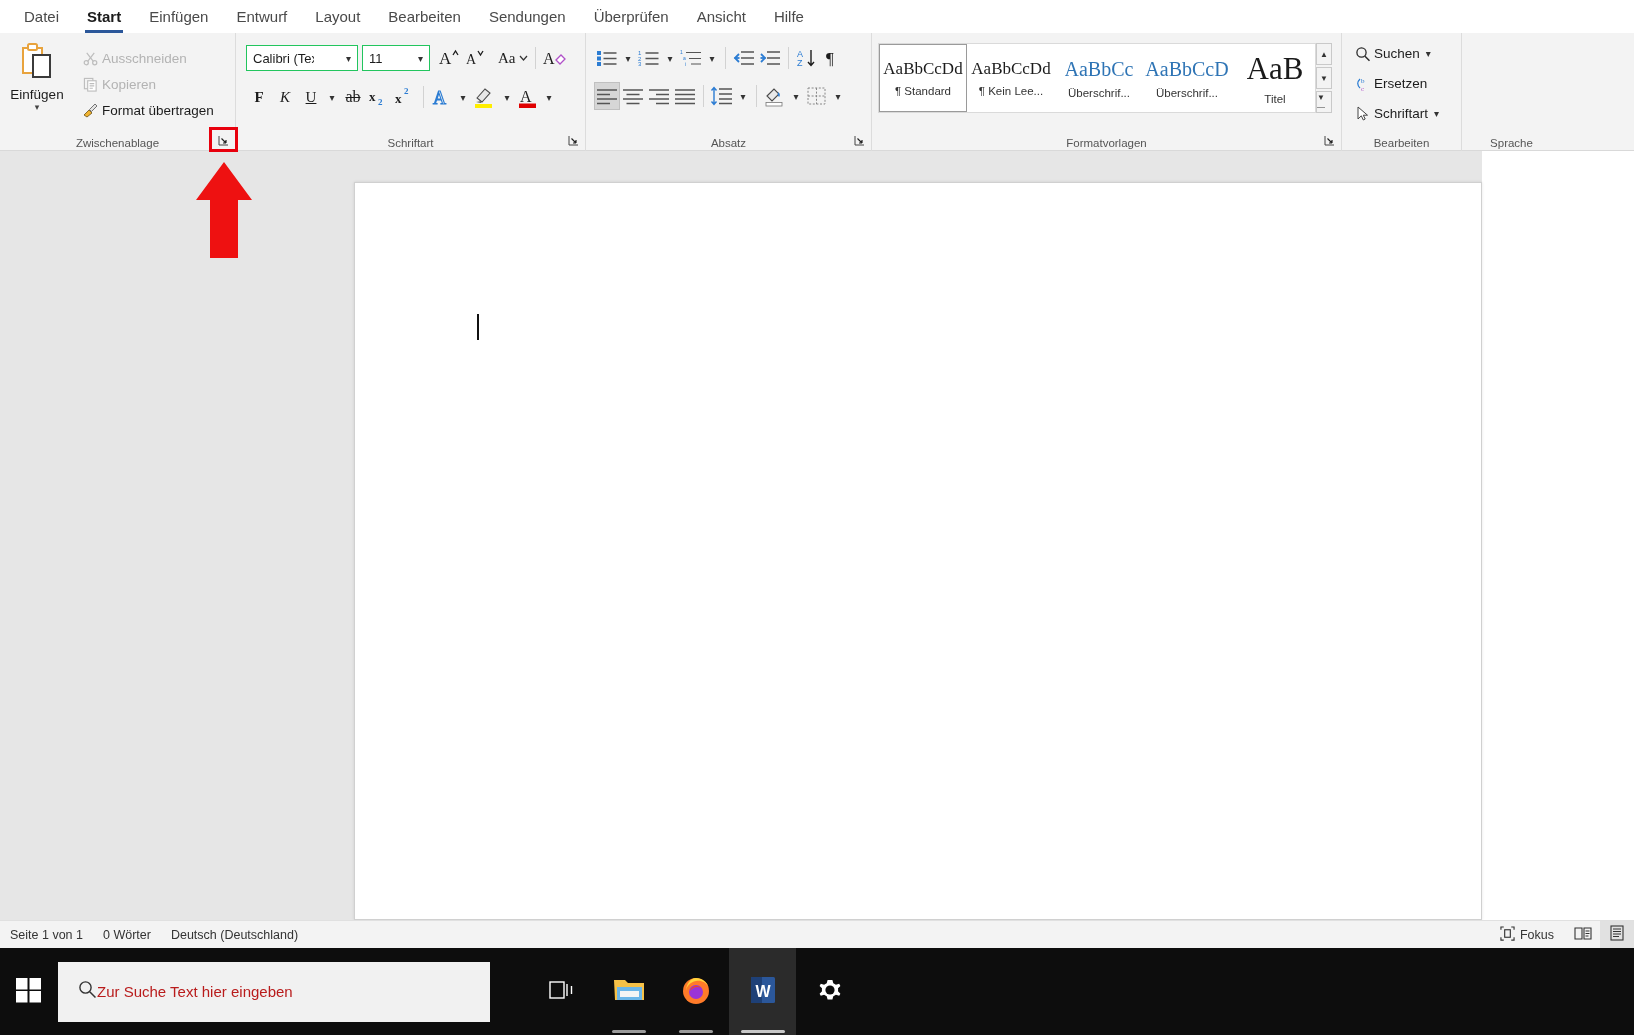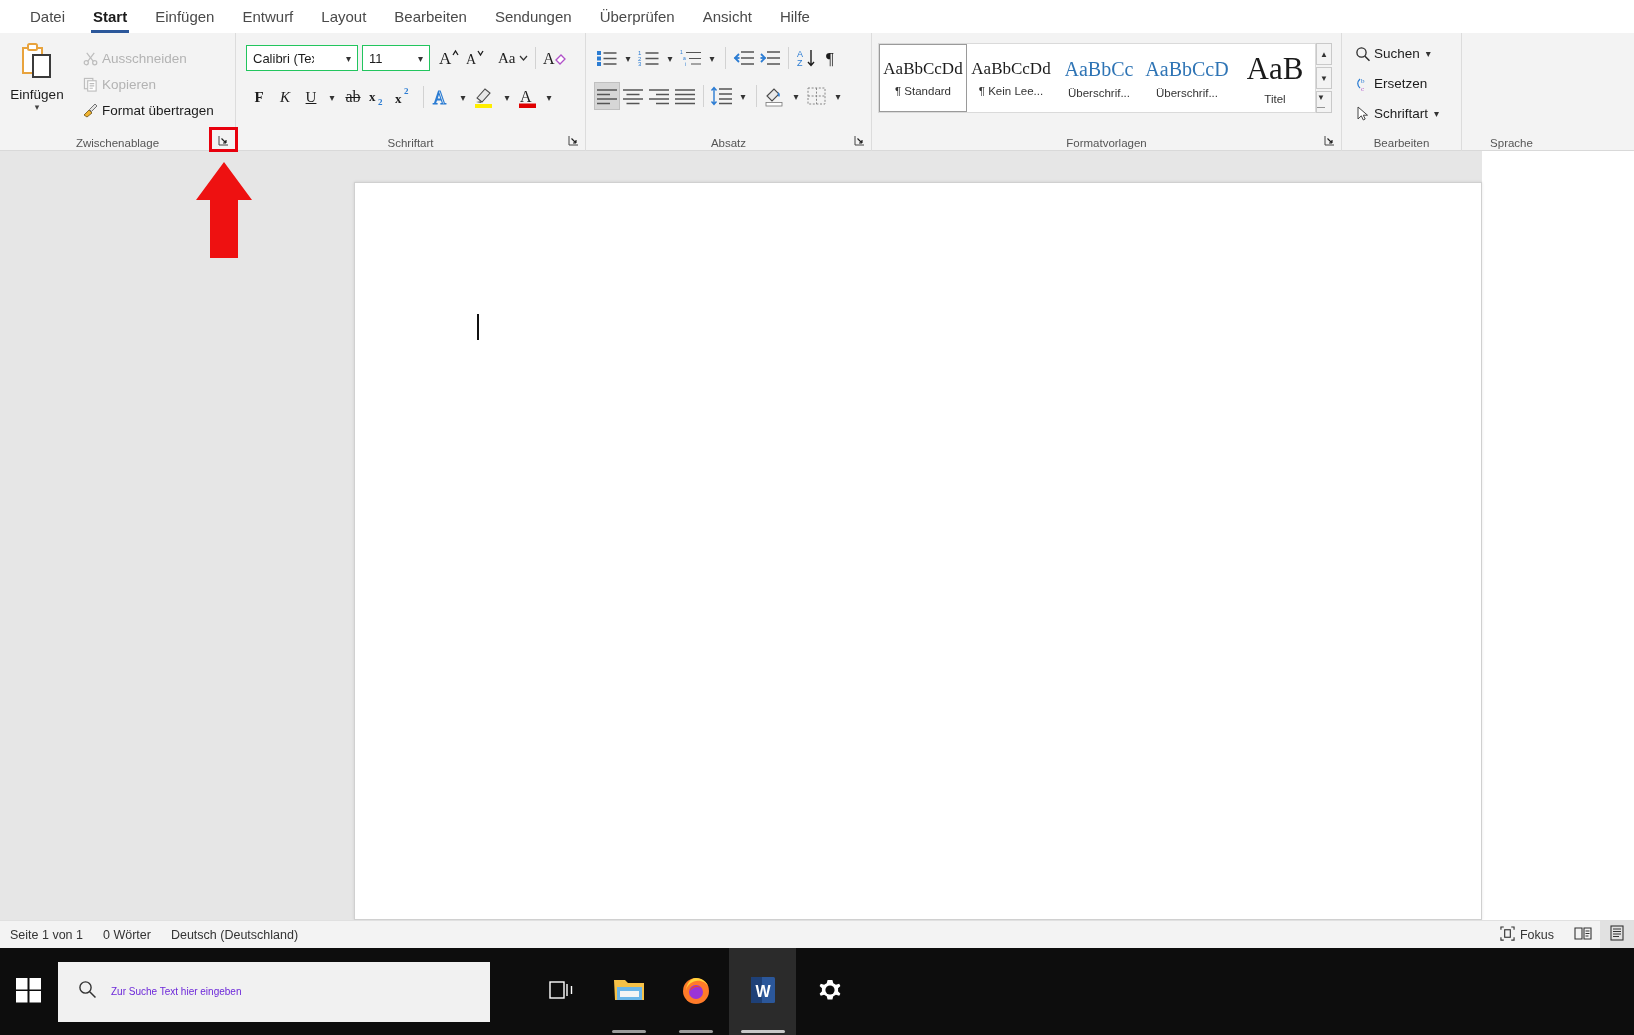--- a/index.html
+++ b/index.html
@@ -13,21 +13,21 @@
     position: relative;
     -webkit-font-smoothing: antialiased;
   }
 
   
   .tabbar {
     height: 33px;
     background: #ffffff;
     display: flex;
     align-items: flex-end;
-    padding-left: 16px;
+    padding-left: 10px;
     box-sizing: border-box;
   }
   .tab {
     font-size: 15px;
     color: #4a4a4a;
     padding: 0 14px;
     height: 31px;
     line-height: 29px;
     cursor: default;
     white-space: nowrap;
@@ -282,21 +282,21 @@
     cursor: pointer;
   }
   .searchbox {
     width: 432px; height: 60px;
     background: #f1f1f1;
     display: flex; align-items: center;
     padding-left: 20px;
     box-sizing: border-box;
     cursor: text;
   }
-  .search-text { font-size: 10px; color: #6d28d9; margin-left: 14px; }
+  .search-text { font-size: 15px; color: #b91c1c; }
   .tbicons { display: flex; align-items: center; height: 87px; margin-left: 38px;}
   .tbapp {
     width: 67px; height: 87px;
     display: flex; align-items: center; justify-content: center;
     position: relative;
     cursor: pointer;
   }
   .tbapp.active { background: #2b2b2b; }
   .tbapp .underline {
     position: absolute;

